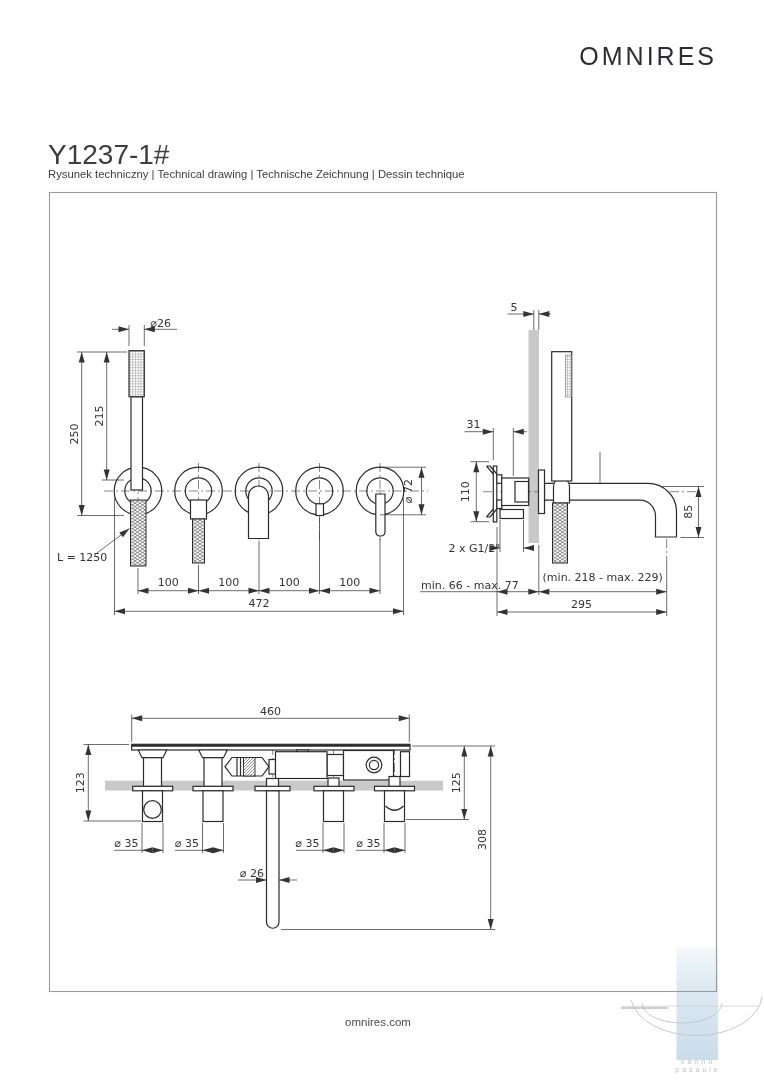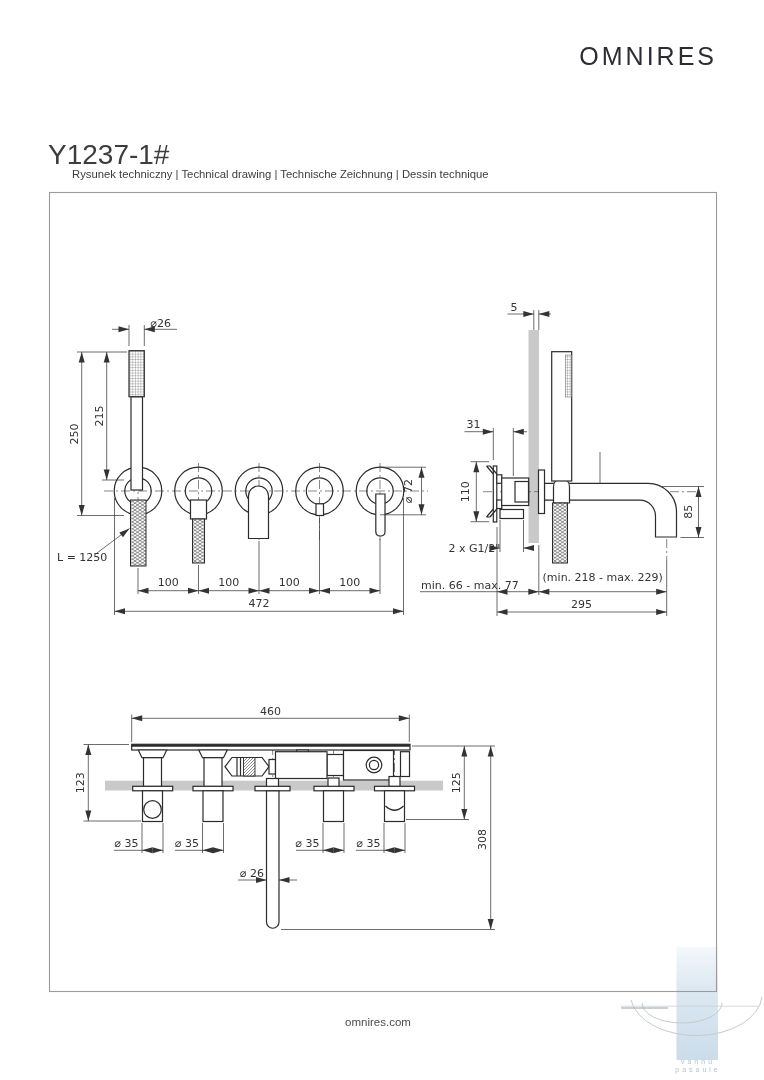--- a/index.html
+++ b/index.html
@@ -1,21 +1,21 @@
 <!DOCTYPE html>
 <html><head>
 <meta charset="utf-8">
 <style>
   html,body{margin:0;padding:0;background:#fff;}
   .page{position:relative;width:764px;height:1080px;background:#fff;overflow:hidden;
         font-family:"Liberation Sans",sans-serif;}
   .logo{position:absolute;top:42px;right:47px;font-size:25px;font-weight:500;
         letter-spacing:3px;color:#2c2c34;}
   .pcode{position:absolute;left:48px;top:139px;font-size:28px;color:#3d3d3d;}
-  .subtitle{position:absolute;left:48px;top:168px;font-size:11.3px;color:#3d3d3d;margin-left:24px;}
+  .subtitle{position:absolute;left:48px;top:168px;font-size:11.3px;color:#3d3d3d;}
   .footer{position:absolute;left:0;top:1016px;width:756px;text-align:center;
           font-size:11.5px;color:#4c4c4c;}
   svg.drawing{position:absolute;left:0;top:0;}
   svg .d{font-family:"DejaVu Sans",sans-serif;font-size:11px;fill:#333;}
   svg .ol{fill:#fff;stroke:#2b2b2b;stroke-width:1.2;}
   svg .on{fill:none;stroke:#2b2b2b;stroke-width:1.2;}
   svg .thin{fill:none;stroke:#3c3c3c;stroke-width:0.75;}
   svg .cl{fill:none;stroke:#555;stroke-width:0.7;stroke-dasharray:9 3 2 3;}
   .wm-text{position:absolute;left:668px;top:1058px;width:60px;text-align:center;
            font-size:7px;line-height:8px;letter-spacing:3px;color:#b6c3ce;}

